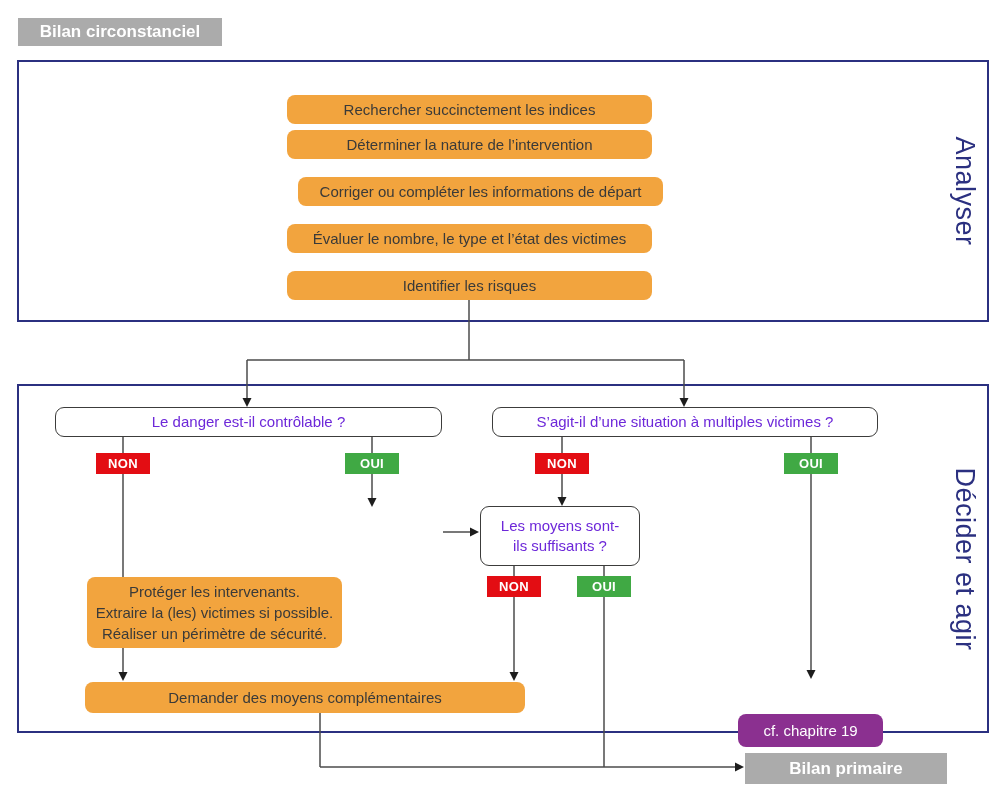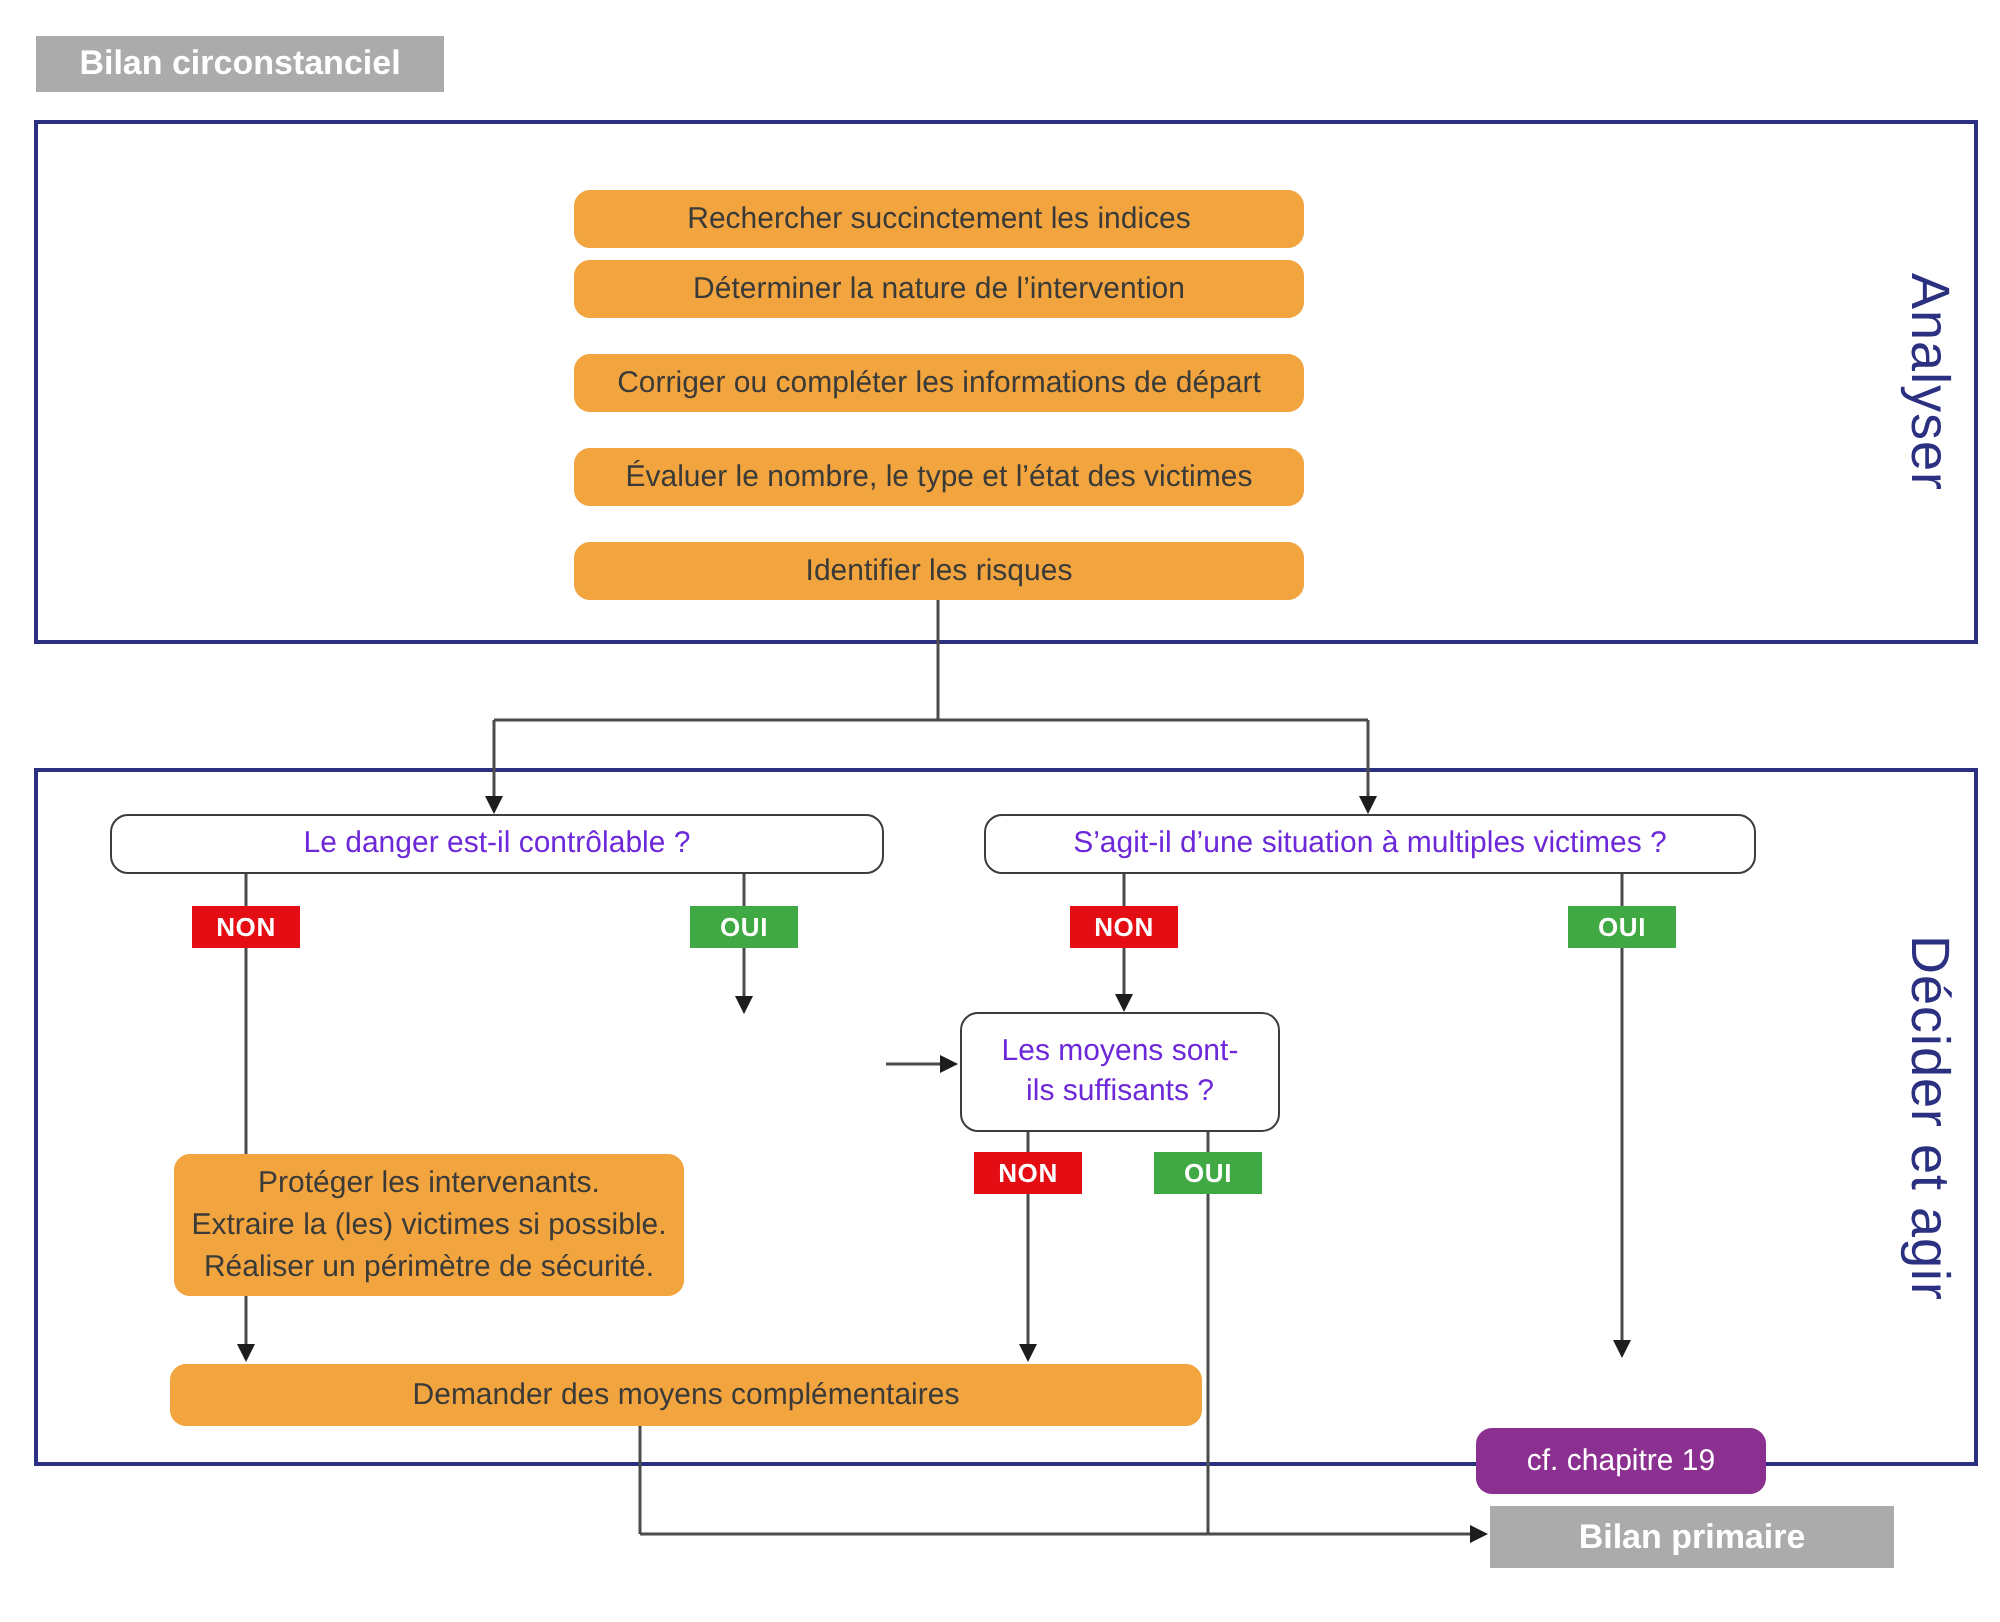--- a/index.html
+++ b/index.html
@@ -55,21 +55,21 @@
 <div class="page">
 
   <div class="abs banner" style="left:18px;top:18px;width:204px;height:28px;">Bilan circonstanciel</div>
 
   <div class="abs section" style="left:17px;top:60px;width:972px;height:262px;">
     <div class="side-label">Analyser</div>
   </div>
 
   <div class="abs orange" style="left:287px;top:83px;width:365px;height:29px;margin-top:12px;">Rechercher succinctement les indices</div>
   <div class="abs orange" style="left:287px;top:130px;width:365px;height:29px;">Déterminer la nature de l’intervention</div>
-  <div class="abs orange" style="left:287px;top:177px;width:365px;height:29px;">Corriger ou compléter les informations de départ</div>
+  <div class="abs orange" style="left:298px;top:177px;width:365px;height:29px;">Corriger ou compléter les informations de départ</div>
   <div class="abs orange" style="left:287px;top:224px;width:365px;height:29px;">Évaluer le nombre, le type et l’état des victimes</div>
   <div class="abs orange" style="left:287px;top:271px;width:365px;height:29px;">Identifier les risques</div>
 
   <div class="abs section" style="left:17px;top:384px;width:972px;height:349px;">
     <div class="side-label">Décider et agir</div>
   </div>
 
   <svg class="connectors" width="1000" height="811" viewBox="0 0 1000 811">
 
     <line x1="469" y1="300" x2="469" y2="360"></line>
@@ -115,19 +115,19 @@
   <div class="abs badge non" style="left:487px;top:576px;">NON</div>
   <div class="abs badge oui" style="left:577px;top:576px;">OUI</div>
 
 
   <div class="abs orange" style="left:87px;top:577px;width:255px;height:71px;">
     <div>Protéger les intervenants.</div>
     <div>Extraire la (les) victimes si possible.</div>
     <div>Réaliser un périmètre de sécurité.</div>
   </div>
 
-  <div class="abs orange" style="left:85px;top:682px;width:516px;height:31px;">Demander des moyens complémentaires</div>
+  <div class="abs orange" style="left:85px;top:682px;width:440px;height:31px;">Demander des moyens complémentaires</div>
 
   <div class="abs purple" style="left:738px;top:680px;width:145px;height:33px;margin-top:34px;">cf. chapitre 19</div>
 
   <div class="abs banner" style="left:745px;top:753px;width:202px;height:31px;">Bilan primaire</div>
 
 </div>
 
 </body></html>

